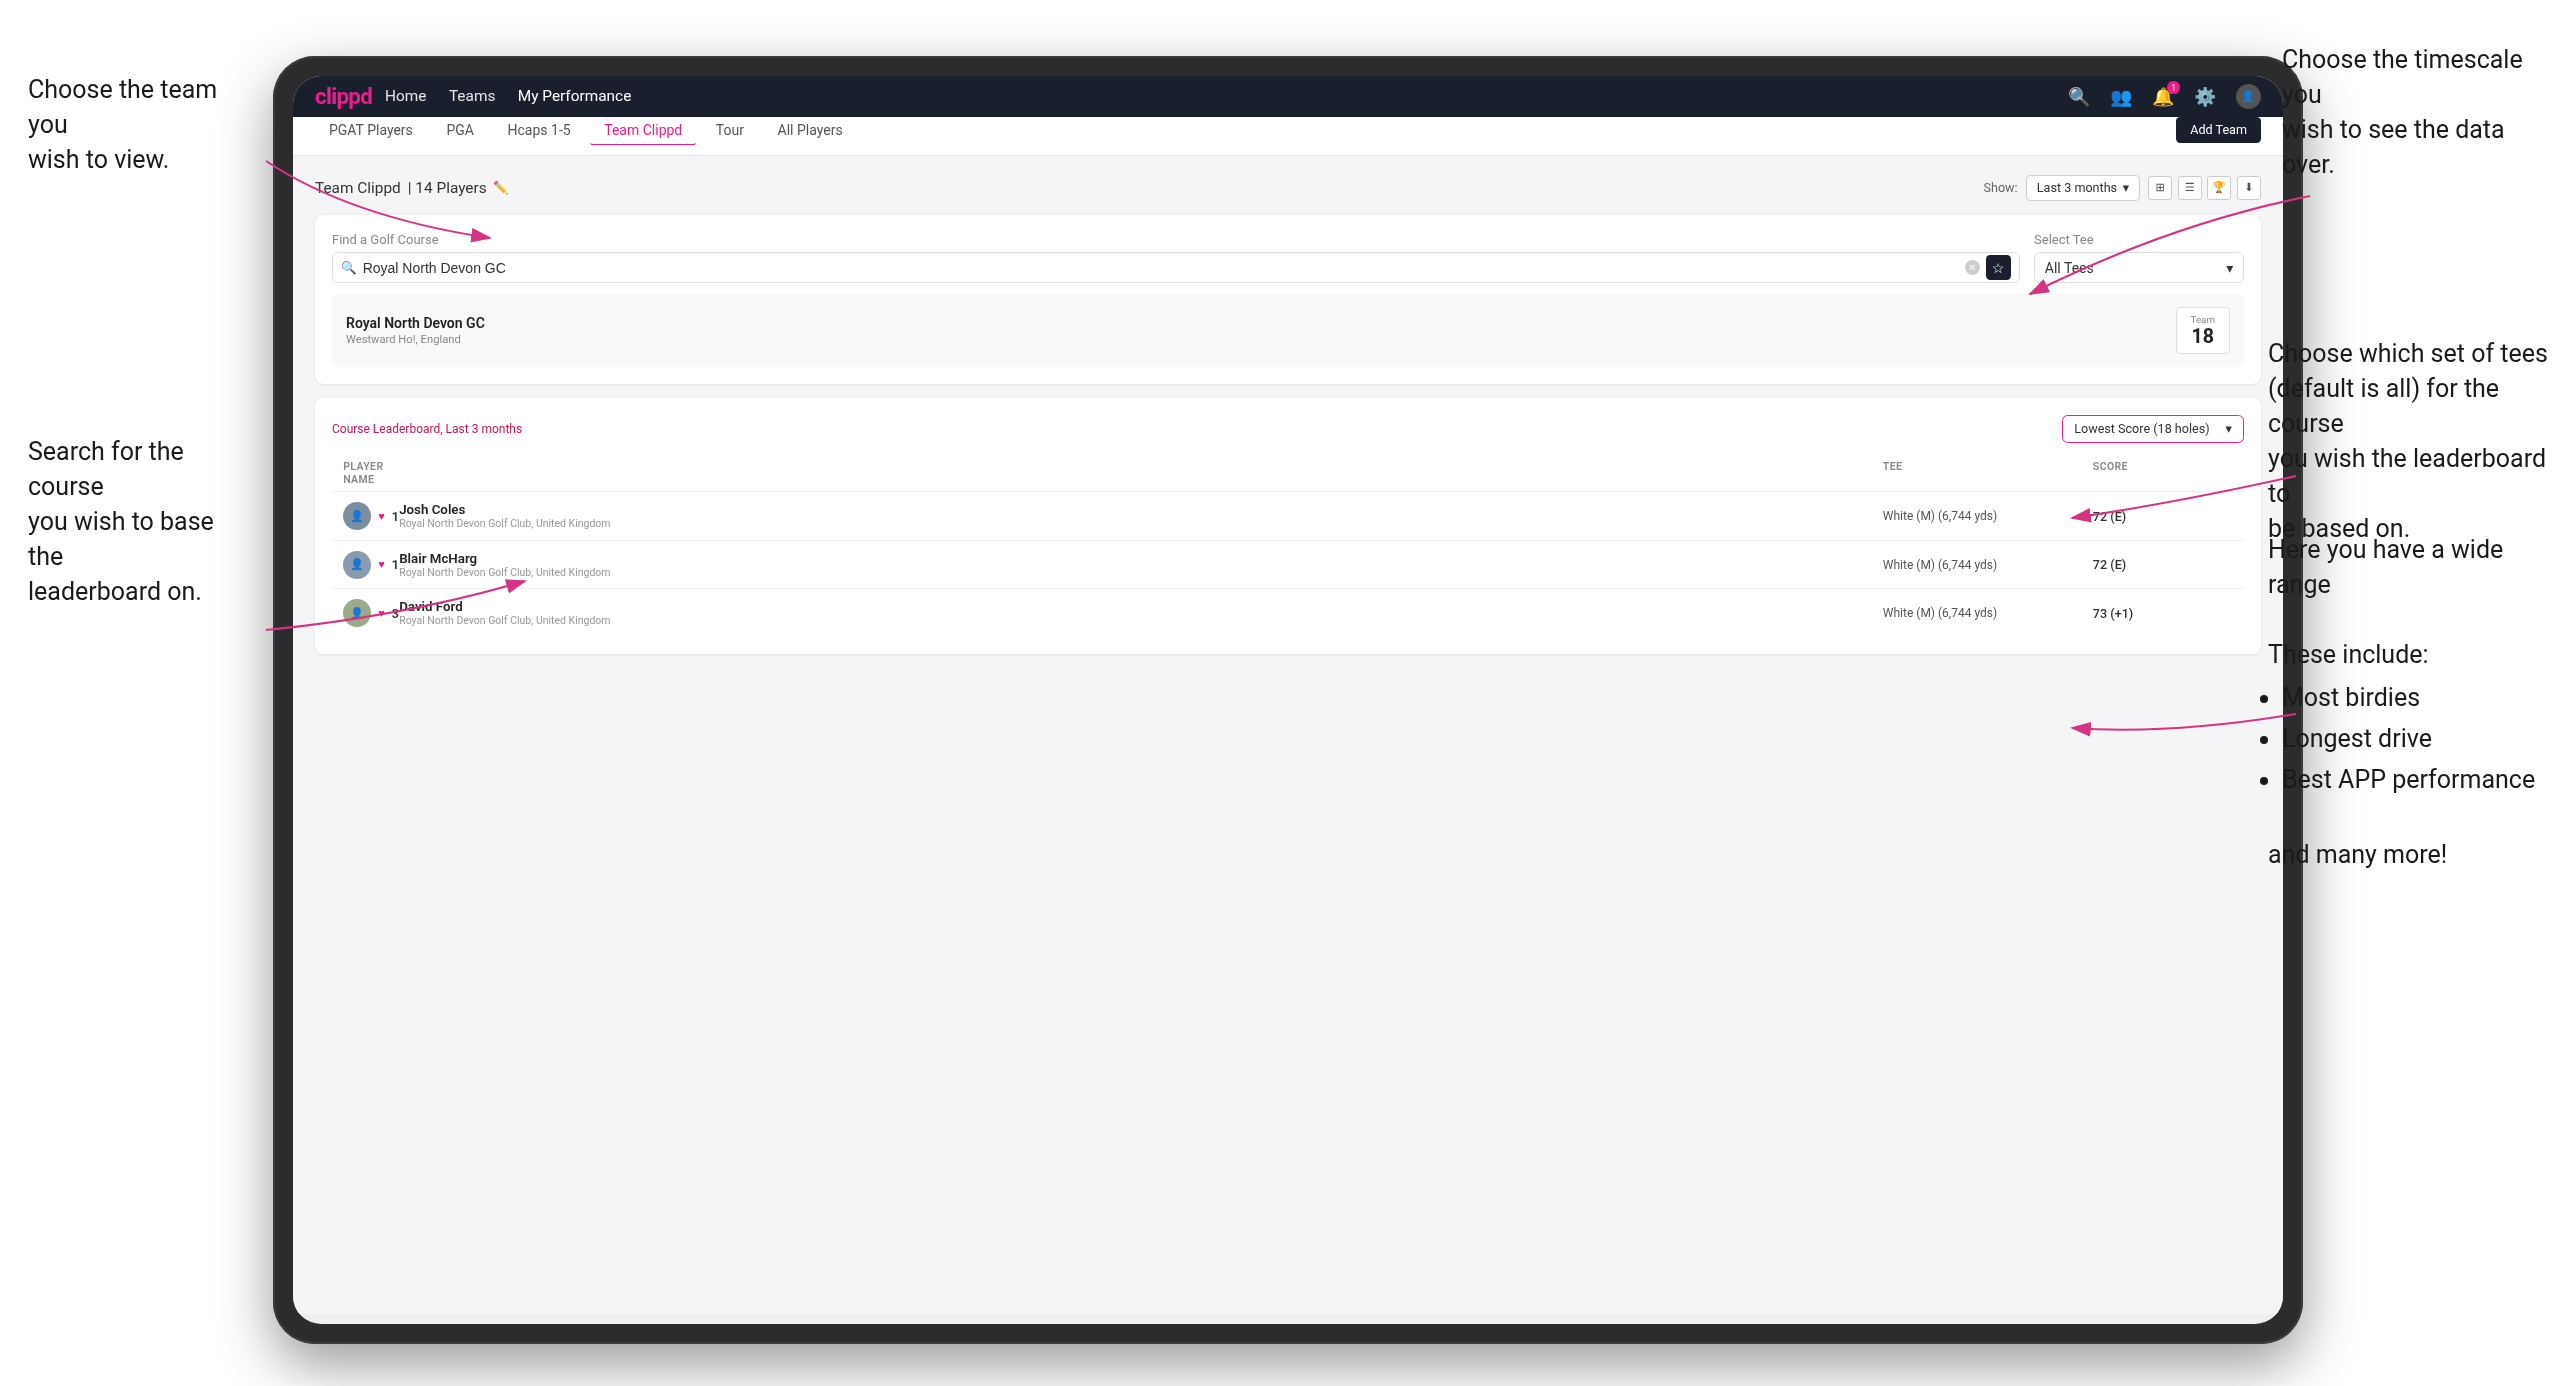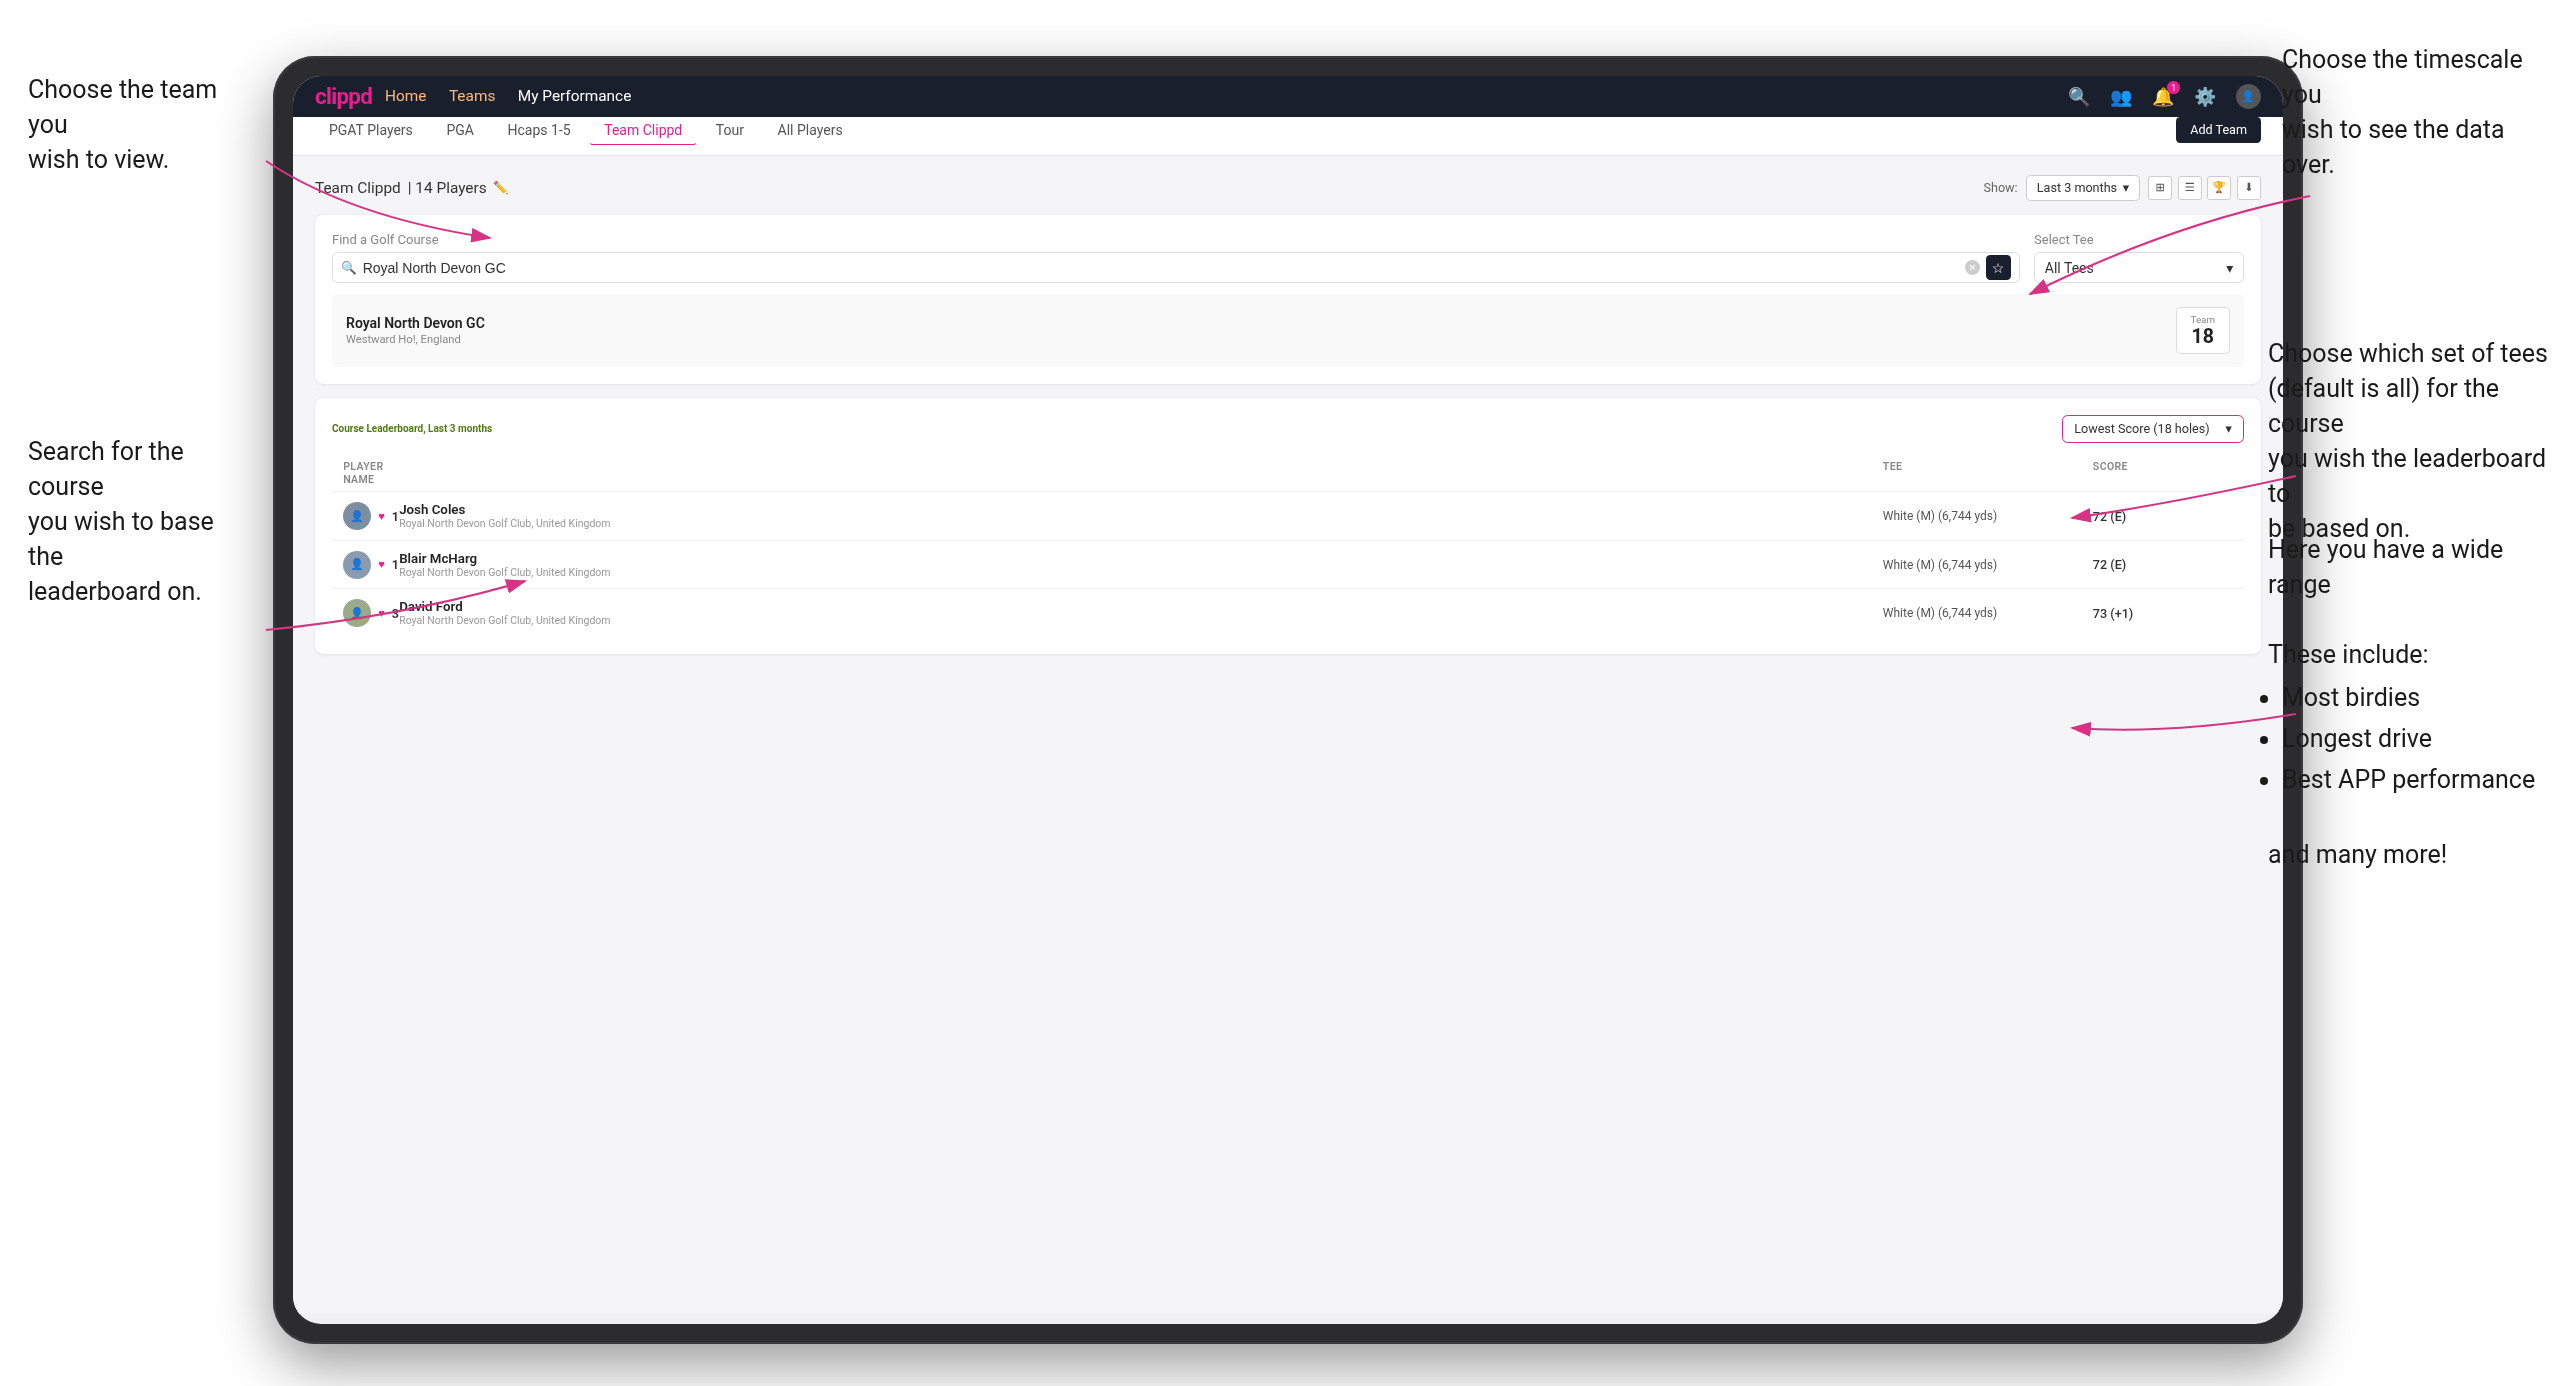--- a/index.html
+++ b/index.html
@@ -92,21 +92,21 @@
       letter-spacing: -0.7px;
     }
 
     .nav-links {
       display: flex;
       gap: 22.4px;
       align-items: center;
     }
 
     .nav-link {
-      color: #fdba74;
+      color: #e5e5e5;
       font-size: 15.4px;
       cursor: pointer;
     }
 
     .nav-link.active {
       color: #ffffff;
     }
 
     .nav-spacer { flex: 1; }
 
@@ -406,23 +406,23 @@
 
     
     .leaderboard-header {
       display: flex;
       align-items: center;
       justify-content: space-between;
       margin-bottom: 11.2px;
     }
 
     .leaderboard-title {
-      font-size: 10px;
-      font-weight: 700;
-      color: #4d7c0f;
+      font-size: 12px;
+      font-weight: 400;
+      color: #be185d;
     }
 
     .score-dropdown {
       border: 1.4px solid #e91e8c;
       border-radius: 5.6px;
       padding: 5.6px 11.2px;
       font-size: 12.6px;
       color: #333;
       background: white;
       cursor: pointer;

